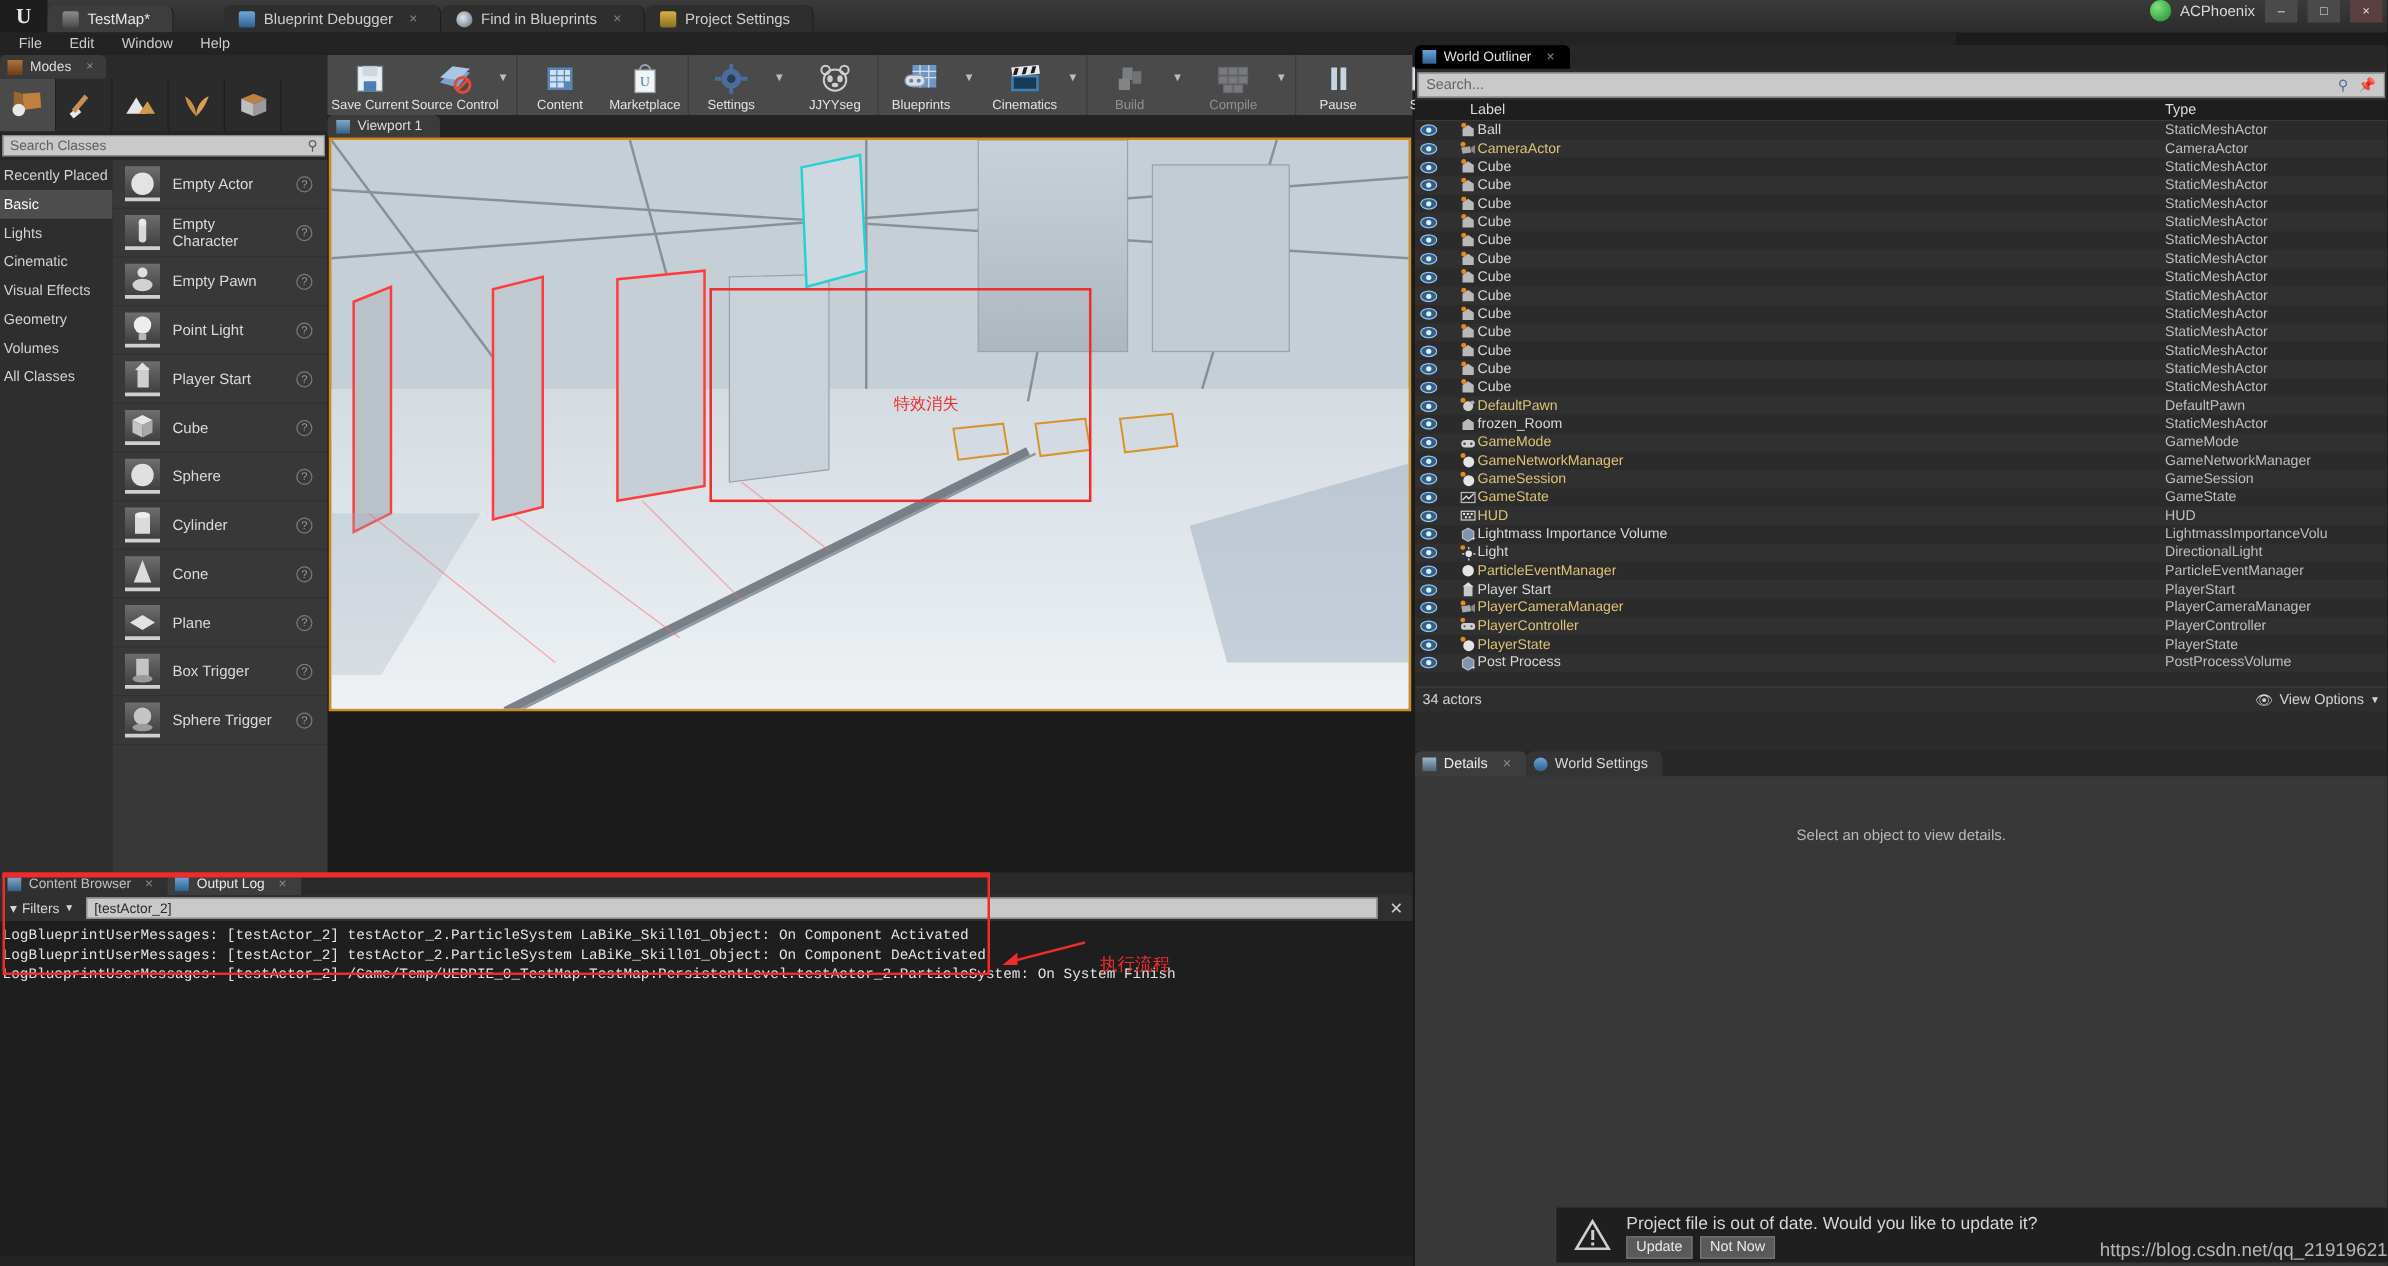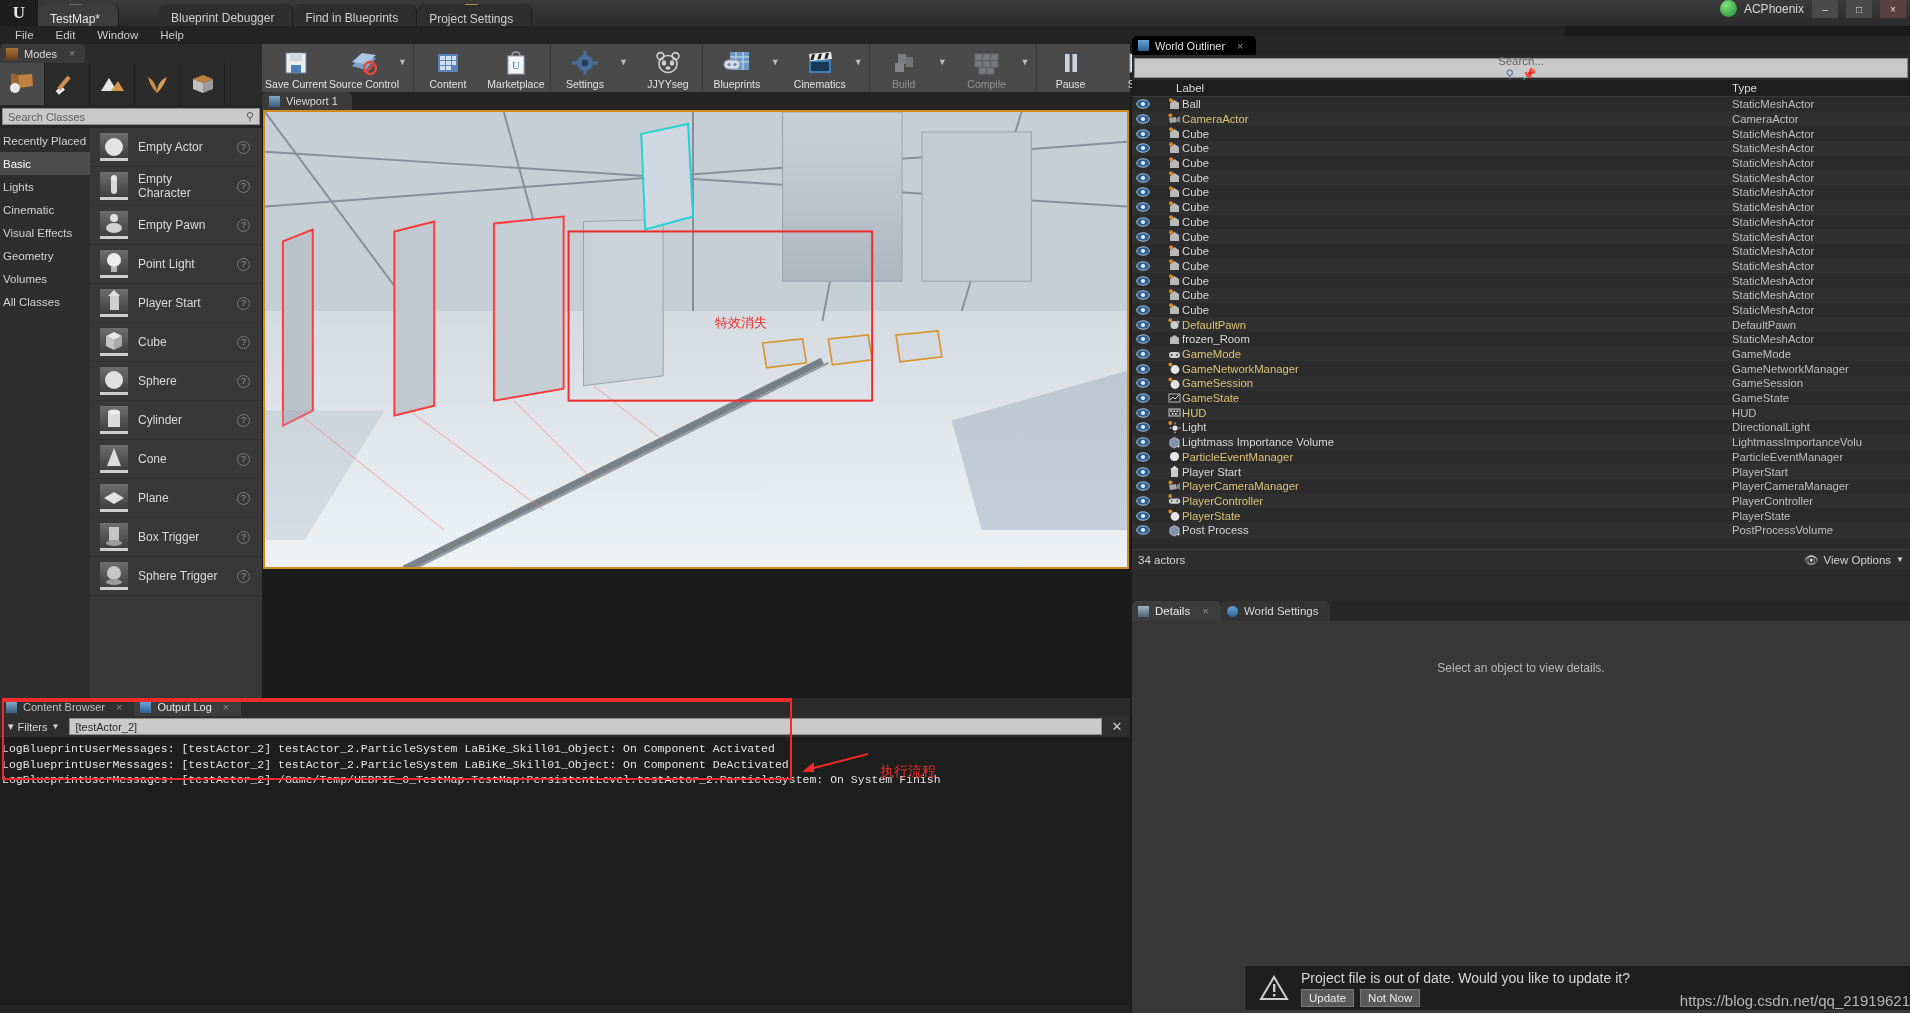--- a/index.html
+++ b/index.html
@@ -8,21 +8,21 @@
   .app { position:relative; width:1910px; height:1013px; }
 
   
   .titlebar { position:absolute; left:0; top:0; width:1910px; height:26px;
      background:linear-gradient(#3b3b3b,#2b2b2b); display:flex; align-items:flex-end; }
   .ue-logo { width:38px; height:26px; background:#1d1d1d; display:flex;
      align-items:center; justify-content:center; color:#e8e8e8; font-size:17px;
      font-family:"Liberation Serif", serif; font-weight:bold; }
   .tab { height:22px; padding:0 18px 0 12px; display:flex; align-items:center; gap:7px;
      font-size:12px; color:#cfcfcf; background:#2e2e2e; border-right:1px solid #1c1c1c;
-     border-top-left-radius:7px; border-top-right-radius:7px; position:relative;flex-direction:column; }
+     border-top-left-radius:7px; border-top-right-radius:7px; position:relative; }
   .tab.active { background:#3d3d3d; color:#e6e6e6; }
   .tab .tico { width:13px; height:13px; border-radius:2px; display:inline-block; }
   .tab .tx { color:#8a8a8a; font-size:11px; margin-left:6px; }
   .tabs-wrap { display:flex; align-items:flex-end; height:26px; }
   .title-right { position:absolute; right:0; top:0; height:26px; display:flex;
      align-items:flex-start; gap:8px; padding-right:4px; }
   .acct { display:flex; align-items:center; gap:7px; font-size:12px; color:#d8d8d8; }
   .acct-orb { width:17px; height:17px; border-radius:50%;
      background:radial-gradient(circle at 35% 32%, #7ee37e, #1f8a32); }
   .winbtn { width:26px; height:18px; background:#4a4a4a; color:#e0e0e0; font-size:10px;
@@ -103,21 +103,21 @@
   .redbox { position:absolute; border:2px solid #ef2b2b; pointer-events:none; }
 
   
   .outliner { position:absolute; left:1132px; top:36px; width:778px; height:565px; background:#2b2b2b; }
   .out-tabbar { height:19px; background:#272727; display:flex; align-items:flex-end; }
   .out-tab { height:19px; display:flex; align-items:center; gap:6px; padding:0 12px 0 6px;
      font-size:11px; color:#e0e0e0; background:#000000; border-top-left-radius:5px;
      border-top-right-radius:5px; }
   .out-search { height:20px; margin:3px 2px 2px 2px; background:#c9c9c9;
      border:1px solid #8b8b8b; display:flex; align-items:center; padding:0 6px;
-     font-size:11.5px; color:#636363; justify-content:center;flex-direction:column; }
+     font-size:11.5px; color:#636363; justify-content:space-between; }
   .out-head { height:17px; background:#1e1e1e; display:flex; align-items:center;
      font-size:11.5px; color:#dcdcdc; border-bottom:1px solid #3a3a3a; }
   .out-head .hl { padding-left:44px; flex:1; }
   .out-head .ht { width:178px; }
   .out-rows { height:452px; overflow:hidden; }
   .orow { height:14.7px; display:flex; align-items:center; font-size:11.3px; }
   .orow:nth-child(even) { background:#303030; }
   .oeye { width:22px; display:flex; justify-content:center; align-items:center; }
   .oind { width:12px; }
   .oico { width:16px; display:flex; justify-content:center; align-items:center; position:relative; }
@@ -1091,49 +1091,49 @@
         <div class="orow">
           <div class="oeye">
             <svg width="14" height="10" viewBox="0 0 14 10">
               <ellipse cx="7" cy="5" rx="6.4" ry="4.2" fill="#2f5f8f" stroke="#9fc4e4"></ellipse>
               <circle cx="7" cy="5" r="2.1" fill="#dff0ff"></circle>
             </svg>
           </div>
           <div class="oind"></div>
           <div class="oico">
             <svg width="13" height="13" viewBox="0 0 13 13">
+              <polygon points="2,4 6.5,1.5 11,4 11,9.5 6.5,12 2,9.5" fill="#8fa6c4" opacity=".85" stroke="#c9d4e2"></polygon>
+              <text x="9" y="12" font-size="6" fill="#eee">+</text>
+            </svg>
+          </div>
+          <div class="olabel">Lightmass Importance Volume</div>
+          <div class="otype">LightmassImportanceVolu</div>
+        </div>
+        <div class="orow">
+          <div class="oeye">
+            <svg width="14" height="10" viewBox="0 0 14 10">
+              <ellipse cx="7" cy="5" rx="6.4" ry="4.2" fill="#2f5f8f" stroke="#9fc4e4"></ellipse>
+              <circle cx="7" cy="5" r="2.1" fill="#dff0ff"></circle>
+            </svg>
+          </div>
+          <div class="oind"></div>
+          <div class="oico">
+            <svg width="13" height="13" viewBox="0 0 13 13">
               <circle cx="7" cy="7" r="2.6" fill="#e6e6e6"></circle>
               <g stroke="#ddd" stroke-width="1">
                 <line x1="7" y1="1.6" x2="7" y2="3.4"></line>
                 <line x1="7" y1="10.6" x2="7" y2="12.4"></line>
                 <line x1="1.6" y1="7" x2="3.4" y2="7"></line>
                 <line x1="10.6" y1="7" x2="12.4" y2="7"></line>
               </g>
               <circle cx="2.2" cy="2" r="1.9" fill="#e08a20"></circle>
             </svg>
           </div>
           <div class="olabel">Light</div>
           <div class="otype">DirectionalLight</div>
-        </div>
-        <div class="orow">
-          <div class="oeye">
-            <svg width="14" height="10" viewBox="0 0 14 10">
-              <ellipse cx="7" cy="5" rx="6.4" ry="4.2" fill="#2f5f8f" stroke="#9fc4e4"></ellipse>
-              <circle cx="7" cy="5" r="2.1" fill="#dff0ff"></circle>
-            </svg>
-          </div>
-          <div class="oind"></div>
-          <div class="oico">
-            <svg width="13" height="13" viewBox="0 0 13 13">
-              <polygon points="2,4 6.5,1.5 11,4 11,9.5 6.5,12 2,9.5" fill="#8fa6c4" opacity=".85" stroke="#c9d4e2"></polygon>
-              <text x="9" y="12" font-size="6" fill="#eee">+</text>
-            </svg>
-          </div>
-          <div class="olabel">Lightmass Importance Volume</div>
-          <div class="otype">LightmassImportanceVolu</div>
         </div>
         <div class="orow">
           <div class="oeye">
             <svg width="14" height="10" viewBox="0 0 14 10">
               <ellipse cx="7" cy="5" rx="6.4" ry="4.2" fill="#2f5f8f" stroke="#9fc4e4"></ellipse>
               <circle cx="7" cy="5" r="2.1" fill="#dff0ff"></circle>
             </svg>
           </div>
           <div class="oind"></div>
           <div class="oico">

